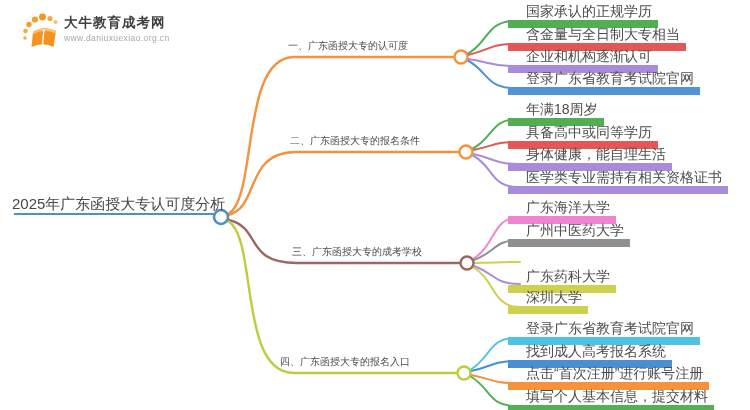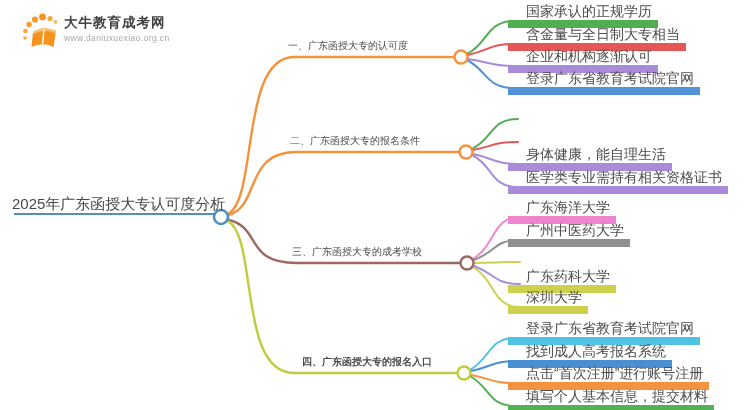--- a/index.html
+++ b/index.html
@@ -14,21 +14,21 @@
   .logo-icon{position:absolute;left:0;top:2px;}
   .logo-title{position:absolute;left:44px;top:4px;font-size:13.5px;font-weight:bold;color:#404040;letter-spacing:1px;white-space:nowrap;}
   .logo-url{position:absolute;left:44px;top:23px;font-size:8.5px;color:#a8a8a8;letter-spacing:.4px;white-space:nowrap;}
   
   .node{position:absolute;color:#4c4c4c;white-space:nowrap;}
   .root-node{left:12px;top:194px;font-size:15px;line-height:19px;color:#474747;}
   .btitle{font-size:10px;line-height:19px;height:20px;padding-left:7px;}
   .btitle.b1{left:281px;top:36px;}
   .btitle.b2{left:283px;top:131px;}
   .btitle.b3{left:285px;top:242px;}
-  .btitle.b4{left:295px;top:352px;font-weight:bold;}
+  .btitle.b4{left:273px;top:352px;}
   .leaf{left:508px;font-size:14px;line-height:18px;padding:0 6px 0 18px;border-bottom:8px solid #15803d;}
   .leaf.b1-1{top:2px;}  .leaf.b1-2{top:25px;} .leaf.b1-3{top:47px;} .leaf.b1-4{top:69px;}
   .leaf.b2-1{top:100px;}.leaf.b2-2{top:123px;}.leaf.b2-3{top:145px;}.leaf.b2-4{top:168px;}
   .leaf.b3-1{top:198px;}.leaf.b3-2{top:221px;}.leaf.b3-3{top:243px;}.leaf.b3-4{top:265px;}.leaf.b3-5{top:288px;}
   .leaf.b4-1{top:319px;}.leaf.b4-2{top:342px;}.leaf.b4-3{top:364px;}.leaf.b4-4{top:387px;}
 </style>
 </head>
 <body>
 
 <div class="stage">
@@ -92,20 +92,22 @@
   <div class="node btitle b1">一、广东函授大专的认可度</div>
   <div class="node btitle b2">二、广东函授大专的报名条件</div>
   <div class="node btitle b3">三、广东函授大专的成考学校</div>
   <div class="node btitle b4">四、广东函授大专的报名入口</div>
 
   <div class="node leaf b1-1" style="border-bottom-color: rgb(83, 173, 83);">国家承认的正规学历</div>
   <div class="node leaf b1-2" style="border-bottom-color: rgb(228, 87, 86);">含金量与全日制大专相当</div>
   <div class="node leaf b1-3" style="border-bottom-color: rgb(170, 139, 217);">企业和机构逐渐认可</div>
   <div class="node leaf b1-4" style="border-bottom-color: rgb(81, 147, 214);">登录广东省教育考试院官网</div>
 
+  <div class="node leaf b2-1" style="border-bottom-color: rgb(83, 173, 83);">年满18周岁</div>
+  <div class="node leaf b2-2" style="border-bottom-color: rgb(228, 87, 86);">具备高中或同等学历</div>
   <div class="node leaf b2-3" style="border-bottom-color: rgb(170, 139, 217);">身体健康，能自理生活</div>
   <div class="node leaf b2-4" style="border-bottom-color: rgb(170, 139, 217);">医学类专业需持有相关资格证书</div>
 
   <div class="node leaf b3-1" style="border-bottom-color: rgb(239, 133, 208);">广东海洋大学</div>
   <div class="node leaf b3-2" style="border-bottom-color: rgb(143, 143, 143);">广州中医药大学</div>
   <div class="node leaf b3-3" style="border-bottom-color: rgb(205, 209, 78); margin-top: 24px;">广东药科大学</div>
   <div class="node leaf b3-5" style="border-bottom-color: rgb(205, 209, 78);">深圳大学</div>
 
   <div class="node leaf b4-1" style="border-bottom-color: rgb(79, 195, 225);">登录广东省教育考试院官网</div>
   <div class="node leaf b4-2" style="border-bottom-color: rgb(74, 143, 210);">找到成人高考报名系统</div>

